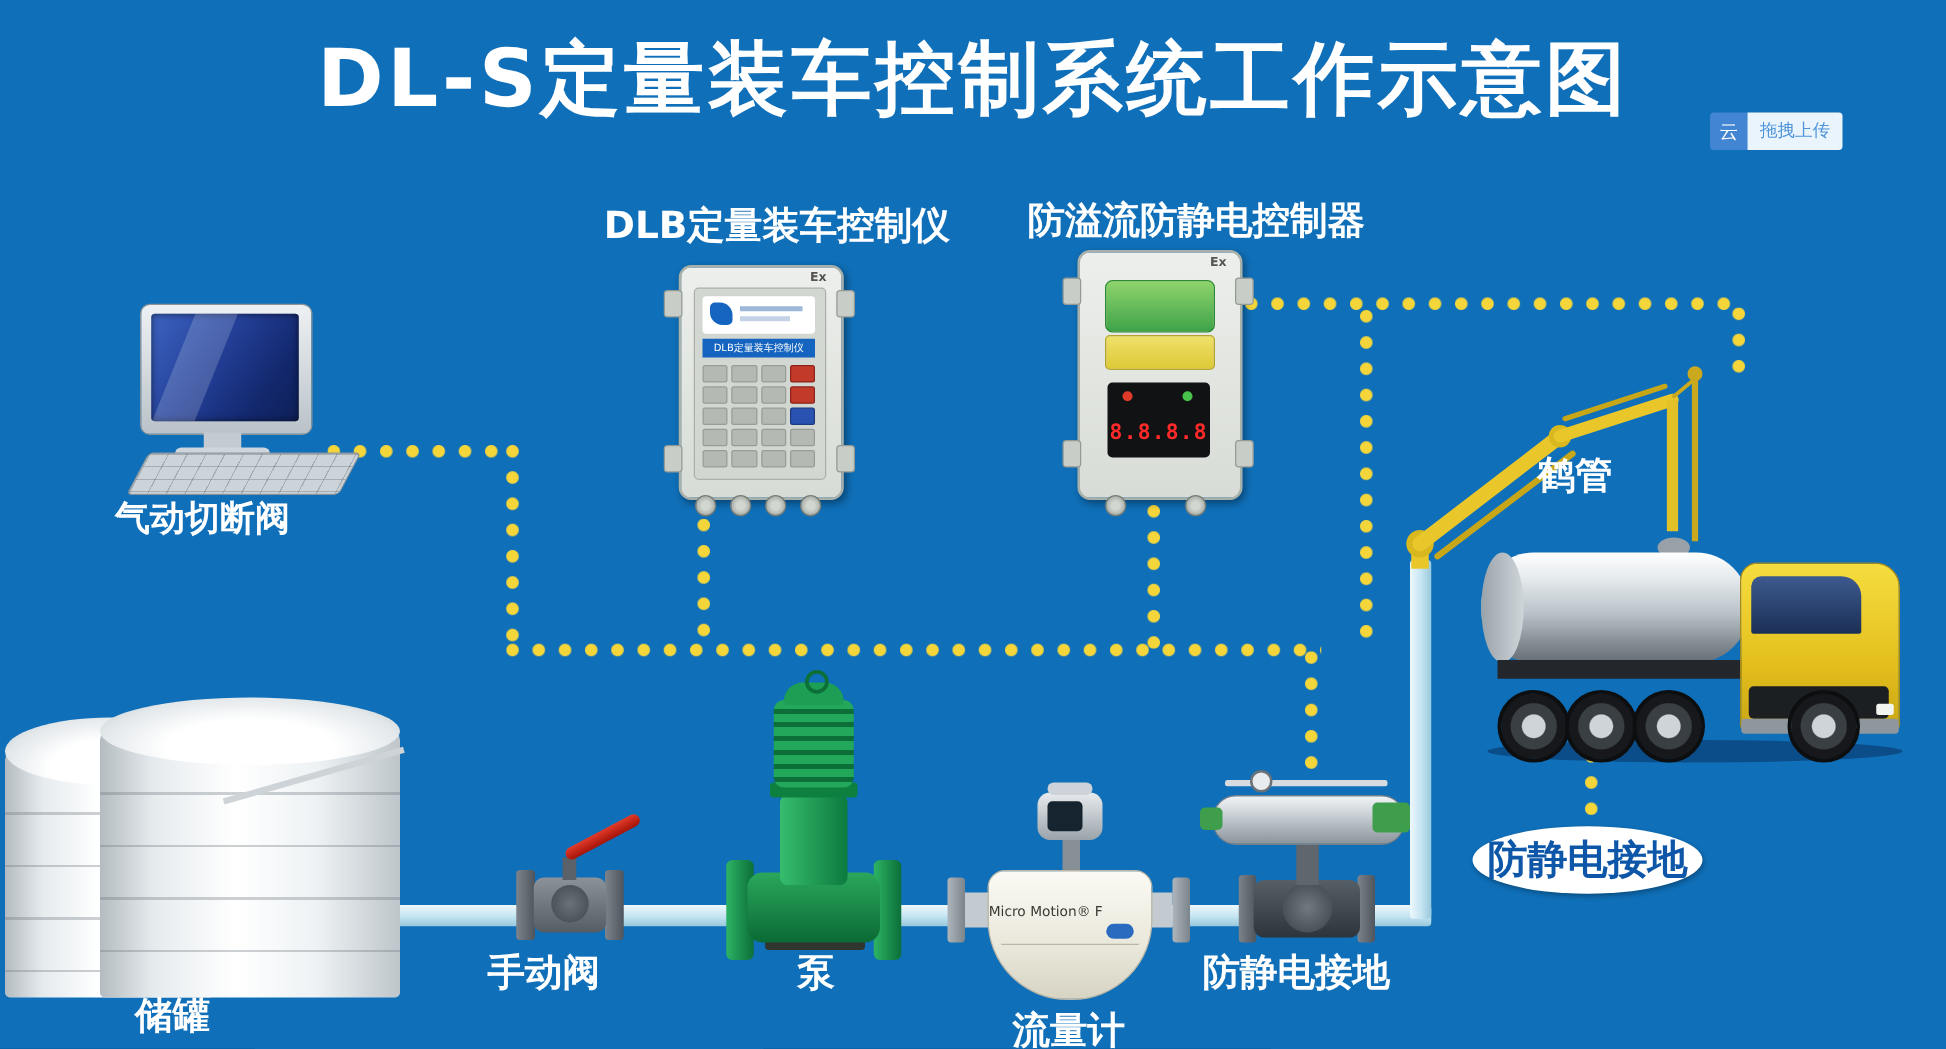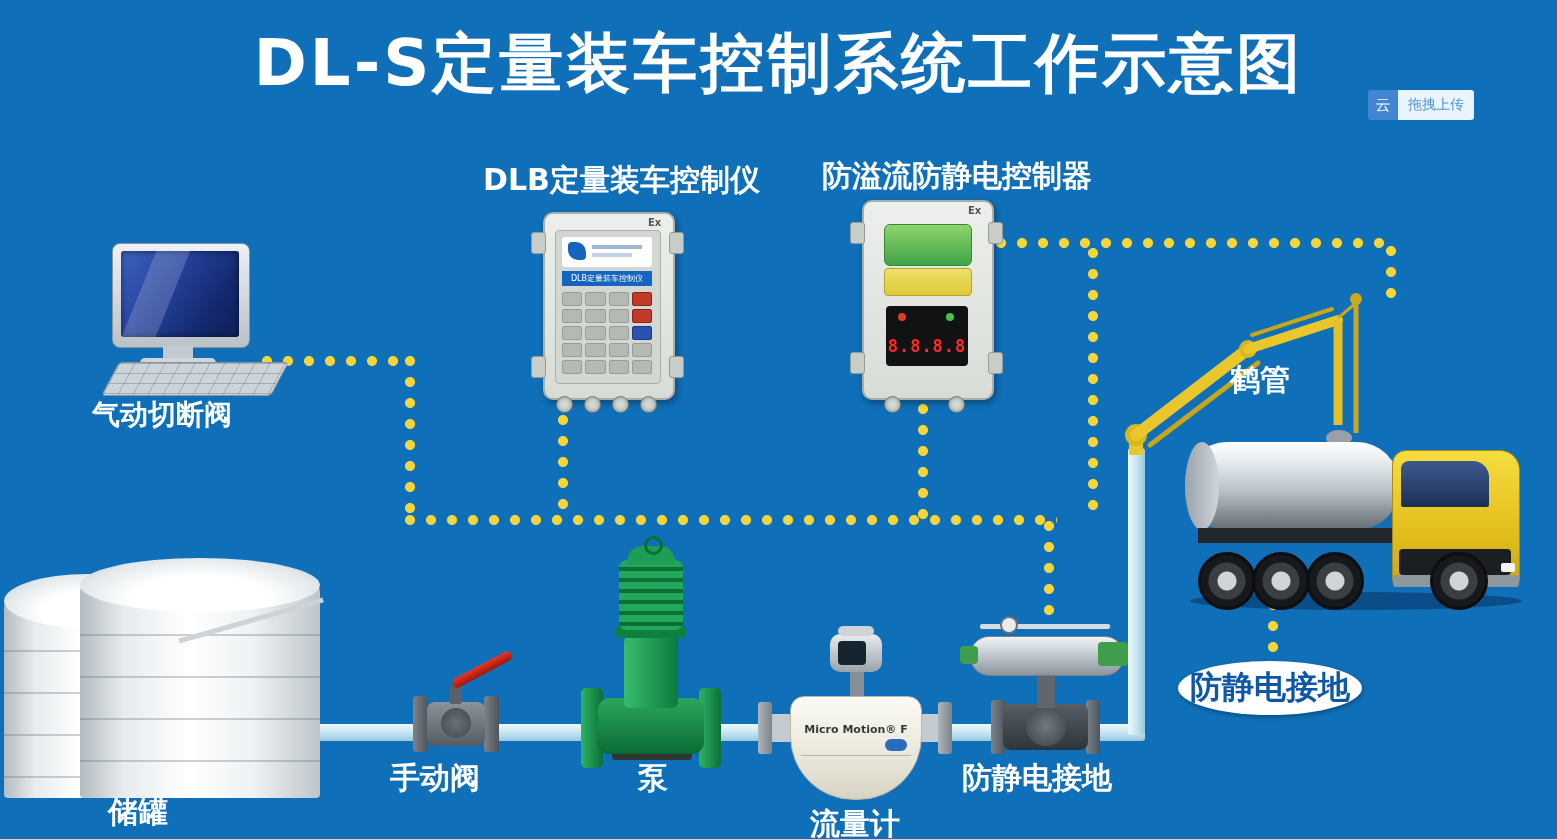--- a/index.html
+++ b/index.html
@@ -220,21 +220,21 @@
     <div class="abs" style="left:758px;top:702px;width:14px;height:52px;border-radius:3px;background:linear-gradient(90deg,#aeb6bc,#7b848b);"></div>
     <div class="abs" style="left:938px;top:702px;width:14px;height:52px;border-radius:3px;background:linear-gradient(90deg,#aeb6bc,#7b848b);"></div>
     <div class="abs" style="left:772px;top:714px;width:20px;height:28px;background:#c3cad0;"></div>
     <div class="abs" style="left:918px;top:714px;width:20px;height:28px;background:#c3cad0;"></div>
     <div class="abs" style="left:850px;top:664px;width:14px;height:38px;background:#868f96;"></div>
     <div class="abs" style="left:830px;top:634px;width:52px;height:38px;border-radius:10px;background:linear-gradient(180deg,#e8ecef,#9aa3aa);"></div>
     <div class="abs" style="left:838px;top:626px;width:36px;height:10px;border-radius:6px;background:#cdd3d8;"></div>
     <div class="abs" style="left:838px;top:641px;width:28px;height:24px;border-radius:4px;background:#15242e;"></div>
     <div class="abs" style="left:790px;top:696px;width:130px;height:102px;border:1px solid #b9b6a6;
          border-radius:14px 14px 64px 64px;background:linear-gradient(180deg,#fbfaf4,#e9e7da 60%,#d7d4c4);">
-      <div style="position:absolute;left:0;right:0;top:26px;text-align:center;font-size:11px;color:#3a3a35;font-weight:700;">Micro Motion® F</div>
+      <div style="position:absolute;left:0;right:0;top:26px;text-align:left;font-size:11px;color:#3a3a35;font-weight:400;">Micro Motion® F</div>
       <div style="position:absolute;right:14px;top:42px;width:22px;height:12px;border-radius:6px;background:#2a6bc0;"></div>
       <div style="position:absolute;left:10px;right:10px;top:58px;height:1px;background:#b9b6a6;"></div>
     </div>
     <div class="lbl" style="left:810px;top:804px;">流量计</div>
   </div>
 
   <div>
     <div class="abs" style="left:991px;top:700px;width:14px;height:54px;border-radius:3px;background:linear-gradient(90deg,#7c838a,#4e555c);"></div>
     <div class="abs" style="left:1086px;top:700px;width:14px;height:54px;border-radius:3px;background:linear-gradient(90deg,#7c838a,#4e555c);"></div>
     <div class="abs" style="left:1003px;top:704px;width:85px;height:46px;border-radius:8px;background:linear-gradient(180deg,#565e66,#2e343b);"></div>

